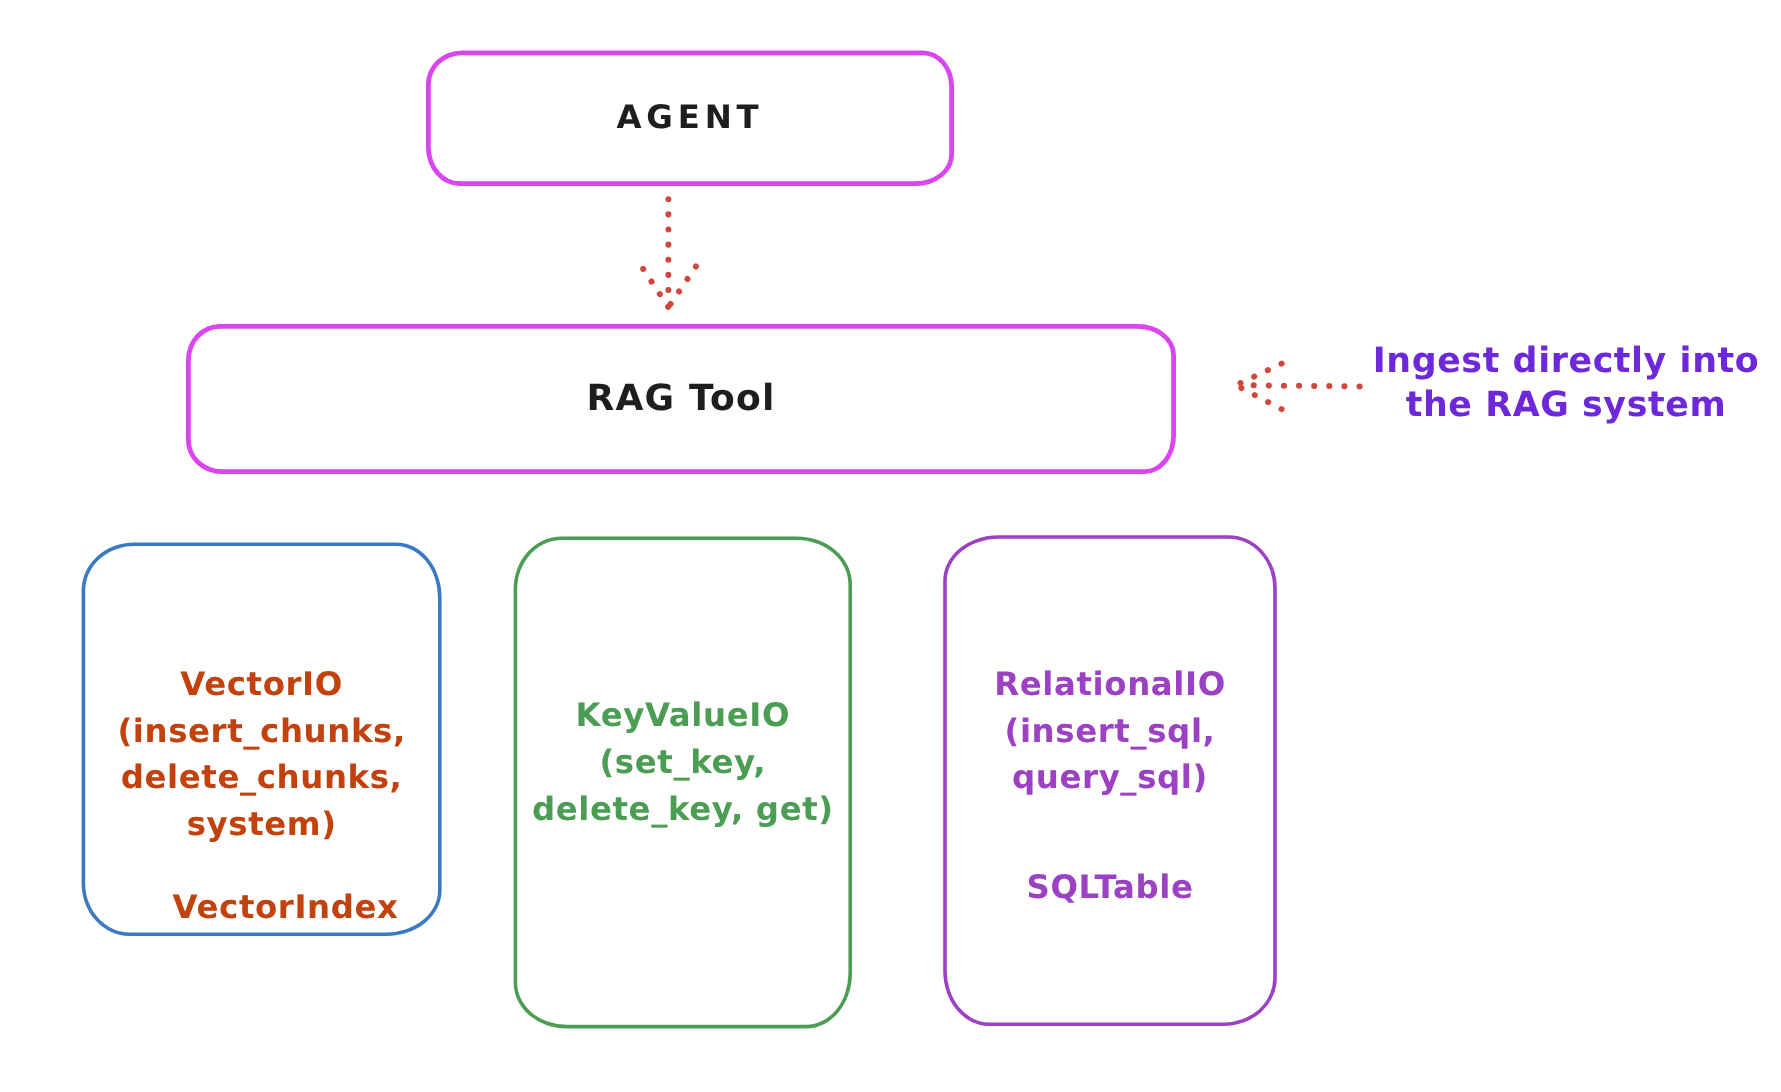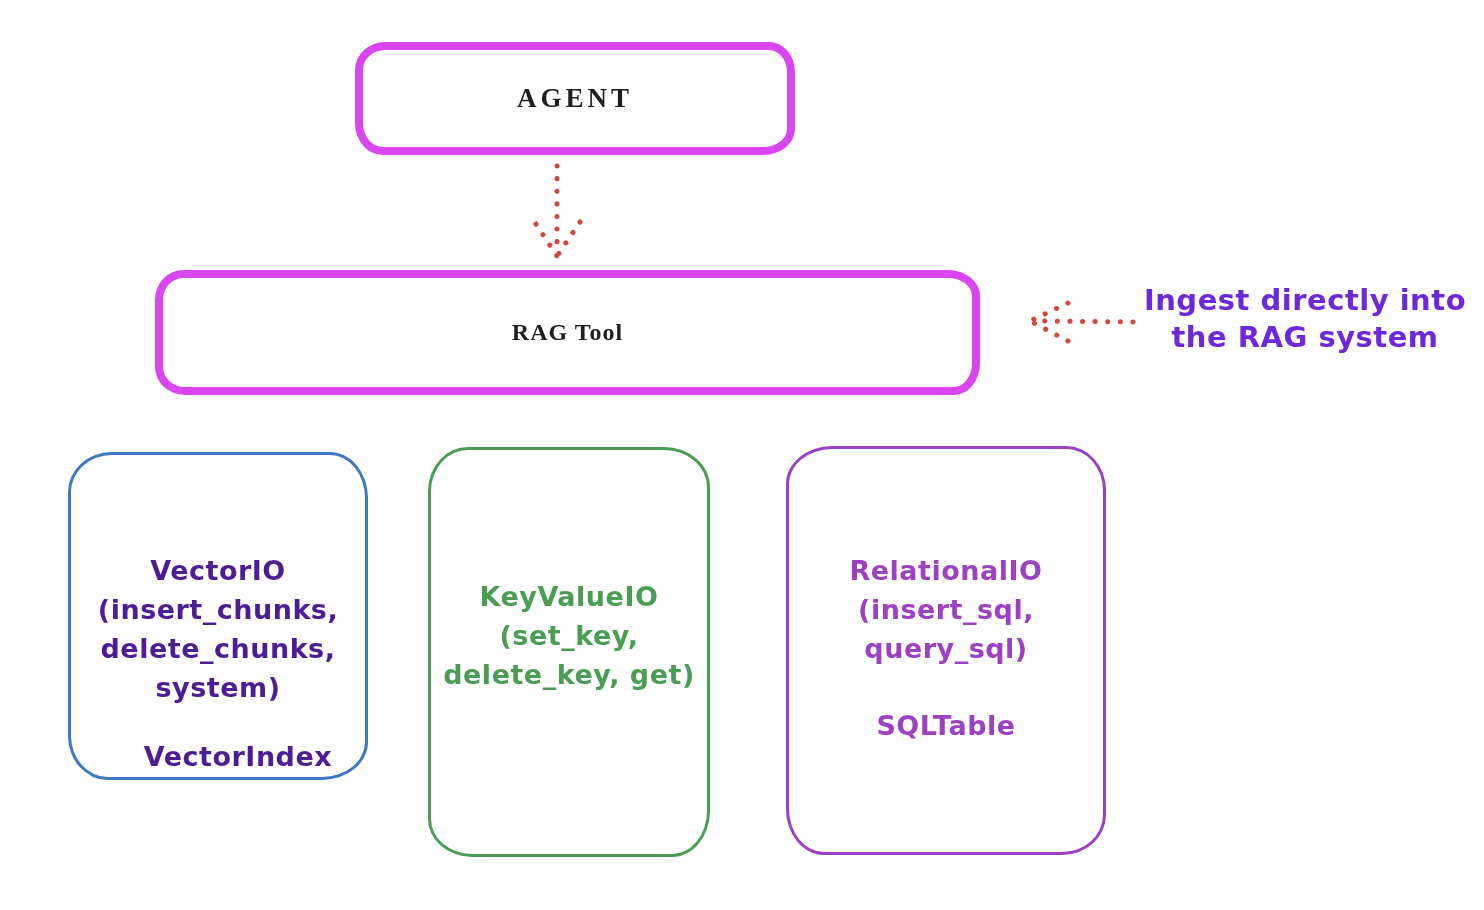--- a/index.html
+++ b/index.html
@@ -11,73 +11,72 @@
     font-family: "DejaVu Sans", sans-serif;
     overflow: hidden;
   }
   .node {
     position: absolute;
     background: #ffffff;
     box-sizing: border-box;
   }
   
   .box-black {
-    border: 8px solid #d946ef;
+    border: 4px solid #d946ef;
     color: #1e1e1e;
     display: flex;
     align-items: center;
     justify-content: center;
-    font-family: Liberation Serif, serif;
   }
   .agent {
     left: 355px; top: 42px; width: 440px; height: 113px;
     border-radius: 30px 26px 32px 28px / 28px 30px 26px 32px;
   }
   .agent .label {
     font-size: 27px; font-weight: 700; letter-spacing: 4px;
   }
   .rag {
     left: 155px; top: 270px; width: 825px; height: 125px;
     border-radius: 28px 32px 26px 30px / 30px 26px 32px 28px;
   }
   .rag .label {
-    font-size: 24px; font-weight: 600; letter-spacing: 1px;
+    font-size: 30px; font-weight: 600; letter-spacing: 1px;
   }
   
   .box-colored {
     text-align: center;
     font-weight: 600;
     border-style: solid;
     border-width: 3.5px;
   }
   .box-colored .body {
     position: absolute; left: 0; right: 0;
     font-size: 27px; line-height: 39px; letter-spacing: 0.5px;
   }
   .vector {
     left: 68px; top: 452px; width: 300px; height: 328px;
-    border-color: #3b7ac2; color: #4c1d95;
+    border-color: #3b7ac2; color: #c2410c;
     border-radius: 44px 38px 46px 40px / 40px 46px 38px 44px;
   }
   .vector .body { top: 96px; }
   .vector .secondary { margin-top: 30px; padding-left: 40px; }
   .keyvalue {
     left: 428px; top: 447px; width: 282px; height: 410px;
     border-color: #4a9d52; color: #4a9d52;
     border-radius: 40px 46px 38px 44px / 44px 40px 46px 38px;
   }
   .keyvalue .body { top: 88px; margin-top: 39px; }
   .keyvalue .secondary { margin-top: 38px; }
   .relational {
-    left: 786px; top: 446px; width: 320px; height: 409px;
+    left: 786px; top: 446px; width: 278px; height: 409px;
     border-color: #9c40c4; color: #9c40c4;
     border-radius: 46px 40px 44px 38px / 38px 44px 40px 46px;
   }
   .relational .body { top: 102px; }
-  .relational .secondary { margin-top: 38px; }
+  .relational .secondary { margin-top: 52px; }
   
   .annotation {
     position: absolute;
     left: 1135px; top: 282px; width: 340px;
     color: #6d28d9;
     font-size: 29px; line-height: 37px;
     font-weight: 600;
     text-align: center;
     letter-spacing: 0.5px;
   }

